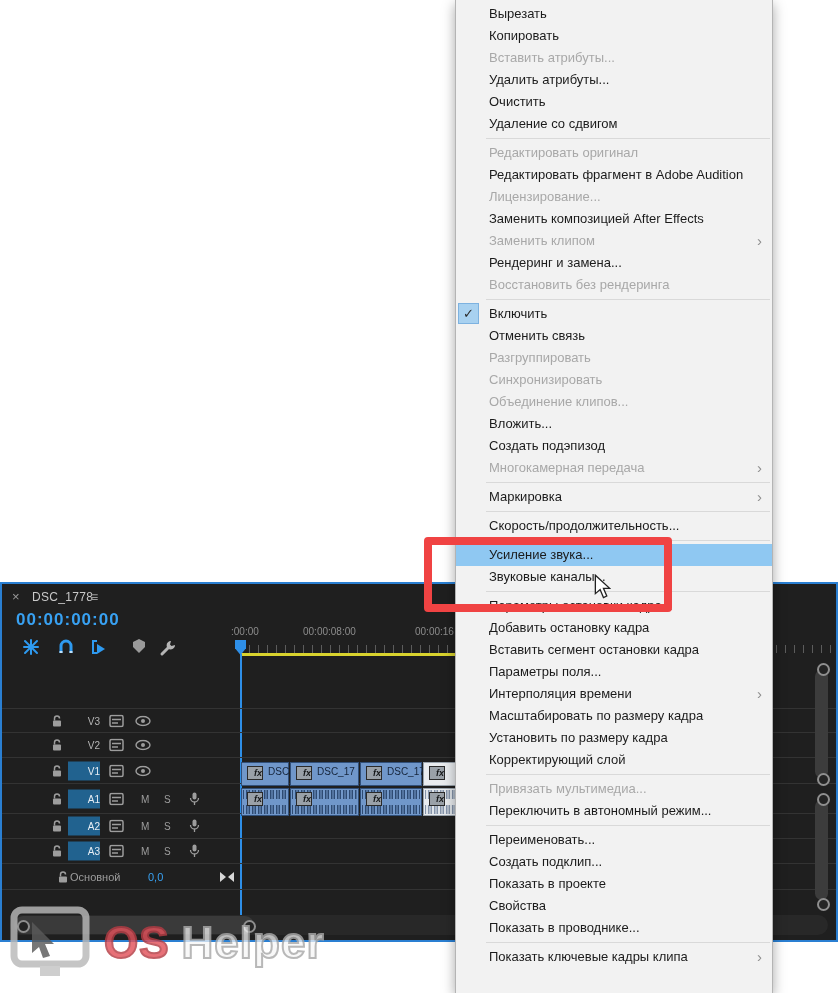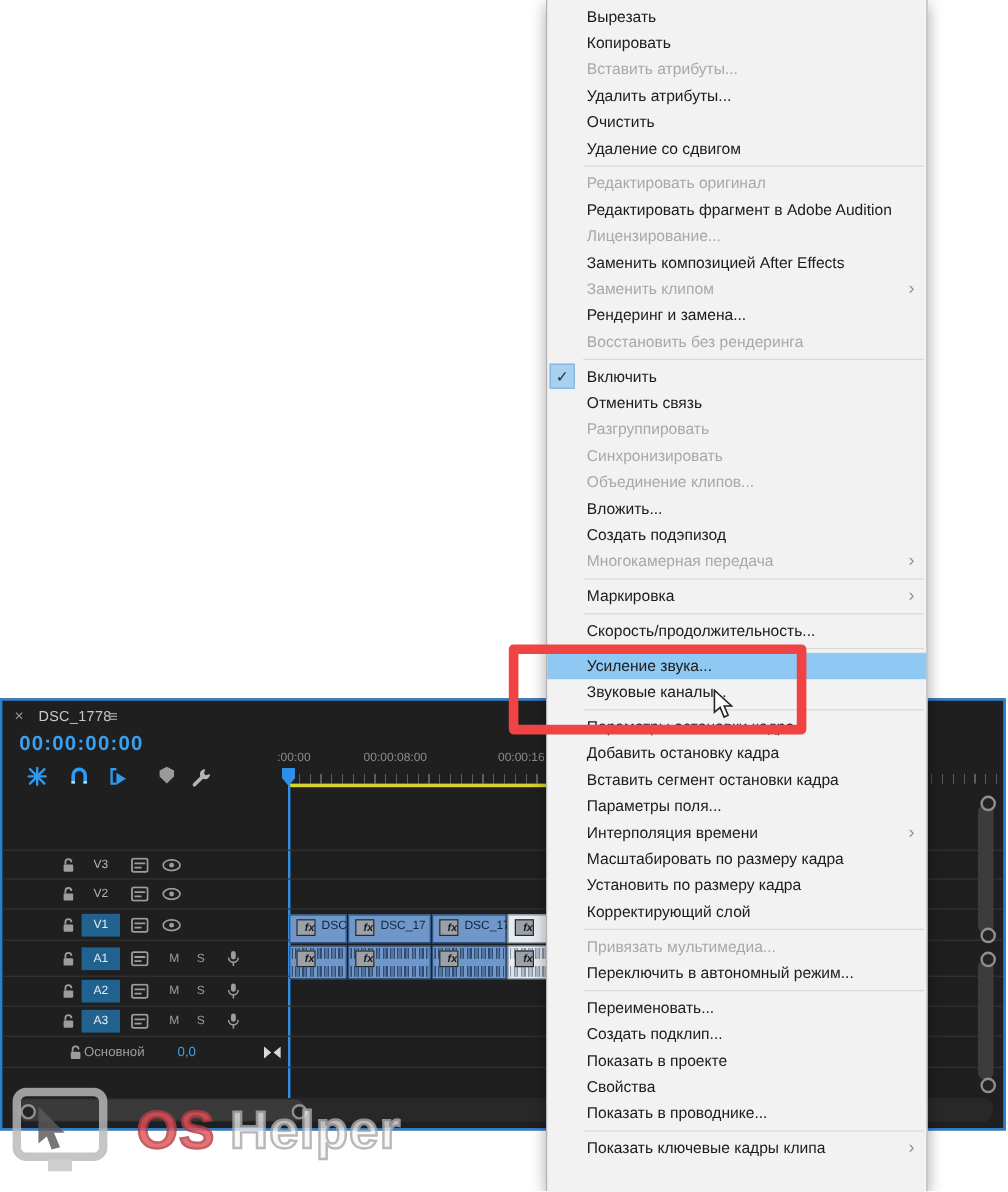--- a/index.html
+++ b/index.html
@@ -17,21 +17,21 @@
   .ticks{position:absolute;top:61px;height:8px;
          background:repeating-linear-gradient(90deg,#5c5c5c 0 1px,transparent 1px 9px);}
   #workarea{position:absolute;left:238px;top:69px;width:217px;height:3px;background:#d9d32e;}
   #playhead-line{position:absolute;left:238px;top:70px;width:2px;height:263px;background:#2e8fe8;}
   #playhead-head{position:absolute;left:233px;top:56px;width:11px;height:15px;background:#2e8fe8;
       clip-path:polygon(0 0,100% 0,100% 55%,50% 100%,0 55%);}
   .trow{position:absolute;left:0;width:100%;border-bottom:1px solid #333;box-sizing:border-box;}
   .trow-top{border-top:1px solid #333;}
   .lockpos{position:absolute;left:49px;top:50%;transform:translateY(-50%);width:12px;height:13px;}
   .badge{position:absolute;left:66px;top:50%;transform:translateY(-50%);width:32px;height:19px;
-         line-height:19px;text-align:center;font-size:10px;color:#b6b6b6;}
+         line-height:19px;text-align:right;font-size:10px;color:#b6b6b6;}
   .badge.on{background:#21628f;color:#e8eef4;}
   .synpos{position:absolute;left:107px;top:50%;transform:translateY(-50%);width:15px;height:13px;}
   .eyepos{position:absolute;left:133px;top:50%;transform:translateY(-50%);width:16px;height:11px;}
   .msbtn{position:absolute;top:50%;transform:translateY(-50%);color:#9d9d9d;font-size:10px;}
   .micpos{position:absolute;left:187px;top:50%;transform:translateY(-50%);width:11px;height:14px;}
   #master-label{position:absolute;left:68px;top:50%;transform:translateY(-50%);color:#9d9d9d;font-size:11px;}
   #master-gain{position:absolute;left:146px;top:50%;transform:translateY(-50%);color:#38a1f2;font-size:11px;}
   #fitpos{position:absolute;left:218px;top:50%;transform:translateY(-50%);width:14px;height:10px;}
   .vclip{position:absolute;height:24px;background:#7097ca;border:1px solid #2c4архив;box-sizing:border-box;}
   .vclip,.aclip{position:absolute;box-sizing:border-box;background:#7097ca;border:1px solid #31507a;}
@@ -65,21 +65,21 @@
   .subarr{position:absolute;right:10px;top:0;color:#8f8f8f;font-size:15px;line-height:21px;}
   .chk{position:absolute;left:2px;top:0;width:21px;height:21px;background:#a8d1f0;border:1px solid #7db2e0;
        box-sizing:border-box;color:#2b2b2b;font-size:13px;line-height:19px;text-align:center;}
 
   
   #redbox{position:absolute;left:424px;top:537px;width:248px;height:75px;box-sizing:border-box;
           border:8px solid #f04343;border-radius:4px;z-index:6;}
   #cursor{position:absolute;left:594px;top:574px;z-index:7;}
   #watermark{position:absolute;left:10px;top:906px;z-index:2;opacity:.82;display:flex;align-items:center;}
   #wm-text{font-size:44px;font-weight:bold;letter-spacing:1px;line-height:70px;}
-  #wm-os{color:#e2525b;-webkit-text-stroke:2px #b43c44;margin-left:20px;}
+  #wm-os{color:#e2525b;-webkit-text-stroke:2px #b43c44;margin-left:10px;}
   #wm-helper{color:rgba(245,245,245,.9);-webkit-text-stroke:2px #a9a9a9;margin-left:12px;}
   svg{display:block;}
 </style>
 </head>
 <body>
 <div id="stage">
 
   <div id="panel">
     <span class="phead-glyph" style="left:10px;top:5px;">×</span>
     <span id="tab-title">DSC_1778</span>

